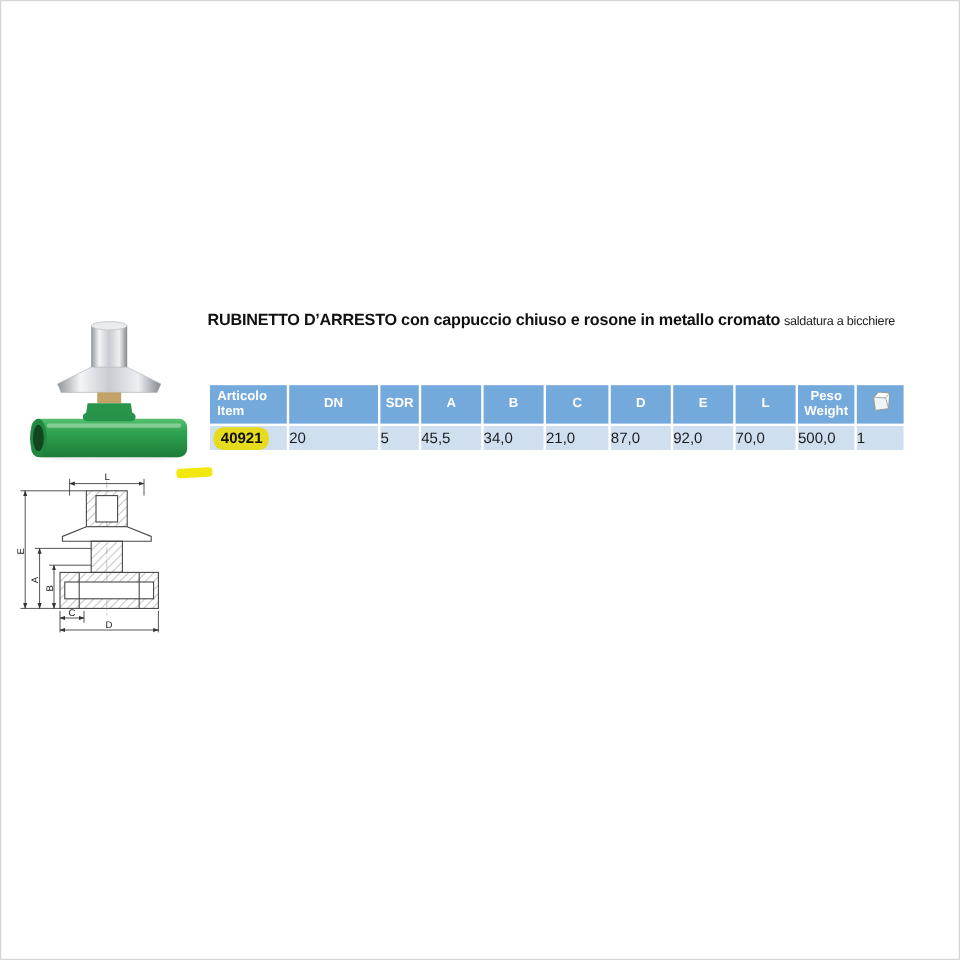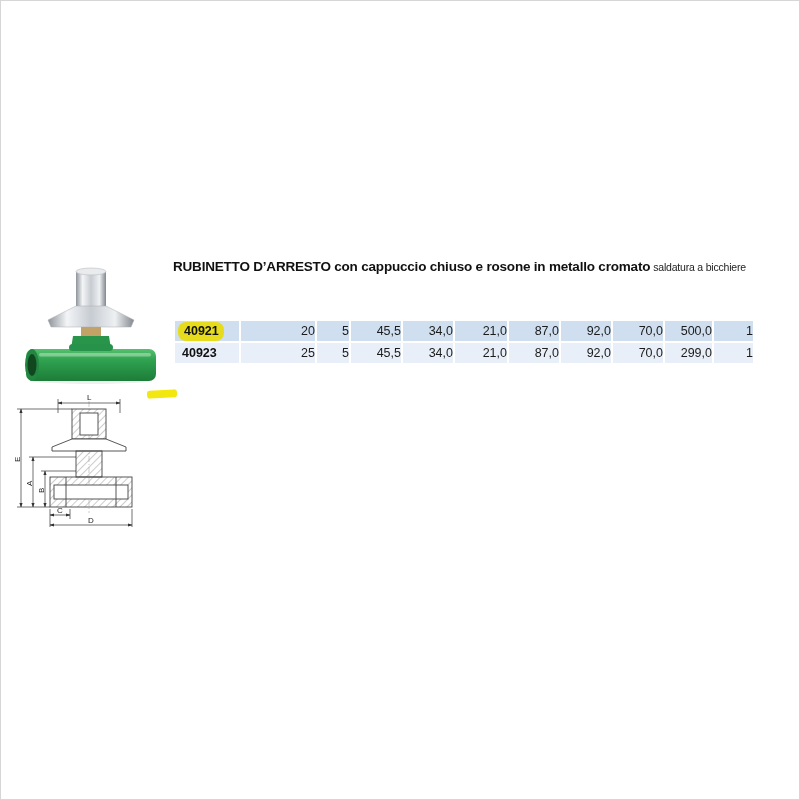--- a/index.html
+++ b/index.html
@@ -30,21 +30,21 @@
     border-collapse:separate;border-spacing:2px;table-layout:fixed;width:582px;
   }
   table.dims th,table.dims td{overflow:hidden;white-space:nowrap;padding:0;}
   tr.hdr th{
     background:var(--header-blue);color:#fff;font-weight:bold;font-size:11px;
     height:32px;text-align:center;vertical-align:middle;line-height:1.2;
   }
   tr.hdr th.left{text-align:left;padding-left:6px;}
   tr.units td{font-size:10px;color:#222;text-align:center;vertical-align:top;height:25px;padding-top:2px;line-height:1.1;}
   tr.units .it{font-style:italic;color:#9a9a9a;}
-  tbody.data td{font-size:12.5px;color:#1b1b1b;text-align:right;height:20px;vertical-align:middle;}
+  tbody.data td{font-size:12.5px;color:#1b1b1b;text-align:left;height:20px;vertical-align:middle;}
   tbody.data td.item{text-align:left;padding-left:7px;font-weight:bold;color:#111;}
   tbody.data tr.odd td{background:var(--row-blue);}
   tbody.data tr.even td{background:var(--row-alt);}
   .hl{
     display:inline-block;background:var(--highlight-yellow);
     border-radius:8px;padding:2px 5px 3px 6px;margin-left:-4px;
   }
   .hl-tail{
     position:absolute;left:146px;top:389px;width:30px;height:8px;
     background:var(--tail-yellow);border-radius:3px;transform:rotate(-3deg);
@@ -143,43 +143,55 @@
       <col style="width:50px">
         <col style="width:50px">
         <col style="width:52px">
       <col style="width:50px">
         <col style="width:50px">
         <col style="width:50px">
       <col style="width:47px">
         <col style="width:39px">
     </colgroup>
     <thead>
+      <tr class="hdr">
+        <th class="left">
+          <div>Articolo</div>
+          <div>Item</div>
+        </th>
+        <th>DN</th>
+        <th>SDR</th>
+        <th>A</th>
+        <th>B</th>
+        <th>C</th>
+        <th>D</th>
+        <th>E</th>
+        <th>L</th>
+        <th>
+          <div>Peso</div>
+          <div>Weight</div>
+        </th>
+        <th>
+          <svg width="24" height="24" viewBox="0 0 24 24" aria-hidden="true">
+            <path d="M6,8 L10,3.5 L19.5,4.5 L18.5,17.5 L7.5,19 Z" fill="#ffffff" stroke="#8d9aa6" stroke-width="1"></path>
+            <path d="M6,8 L16,8.5 L18.5,17.5 L7.5,19 Z" fill="#f1f3f5" stroke="#8d9aa6" stroke-width="0.7"></path>
+            <path d="M16,8.5 L19.5,4.5" stroke="#8d9aa6" stroke-width="0.7" fill="none"></path>
+          </svg>
+        </th>
+      </tr>
     </thead>
     <tbody class="data">
       <tr class="odd">
         <td class="item"><span class="hl"><span>40921</span></span></td>
         <td>20</td>
         <td>5</td>
         <td>45,5</td>
         <td>34,0</td>
         <td>21,0</td>
         <td>87,0</td>
         <td>92,0</td>
         <td>70,0</td>
         <td>500,0</td>
         <td>1</td>
       </tr>
-      <tr class="even">
-        <td class="item"><span>40923</span></td>
-        <td>25</td>
-        <td>5</td>
-        <td>45,5</td>
-        <td>34,0</td>
-        <td>21,0</td>
-        <td>87,0</td>
-        <td>92,0</td>
-        <td>70,0</td>
-        <td>299,0</td>
-        <td>1</td>
-      </tr>
     </tbody>
   </table>
 </div>
 
 </body></html>

